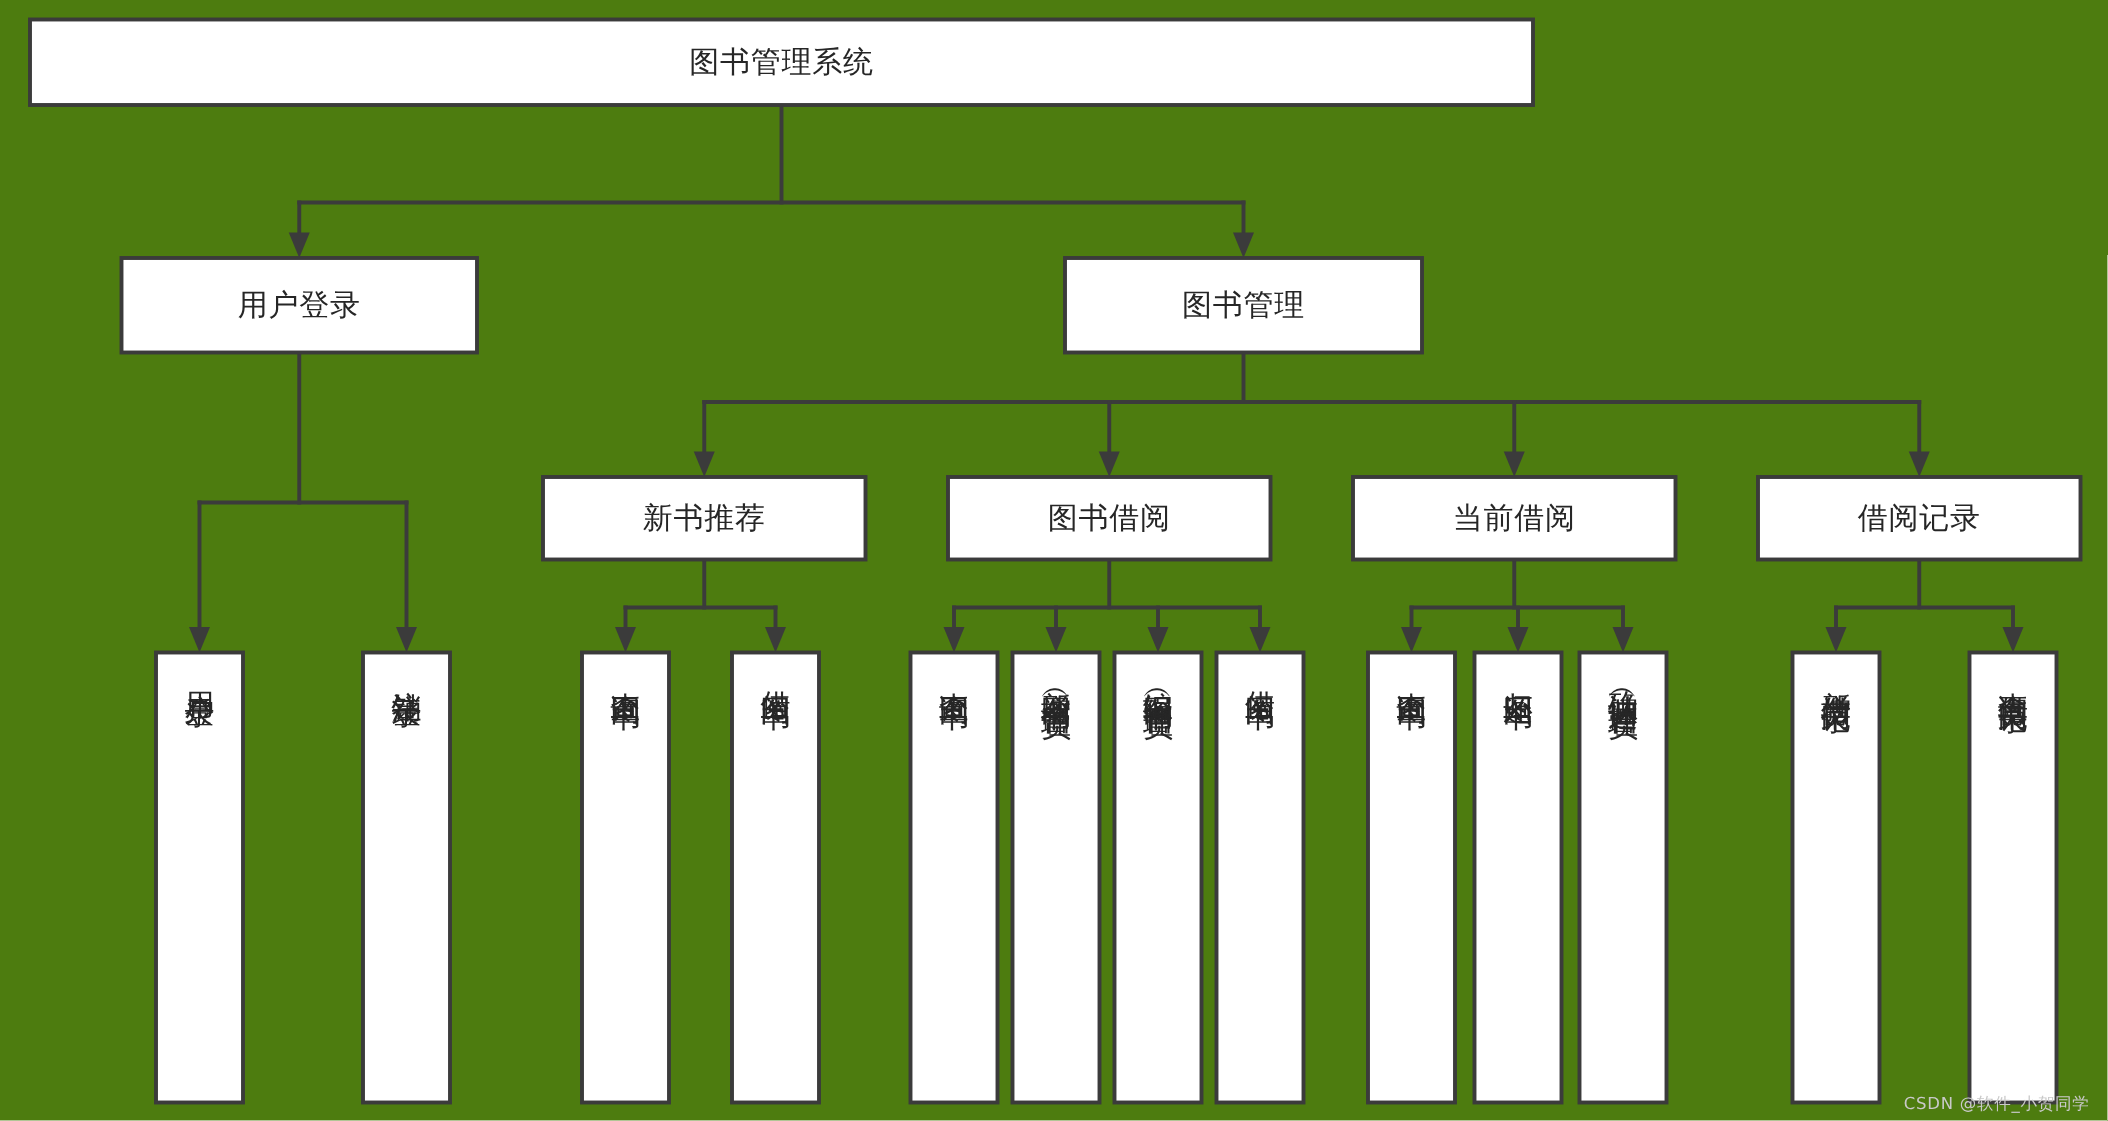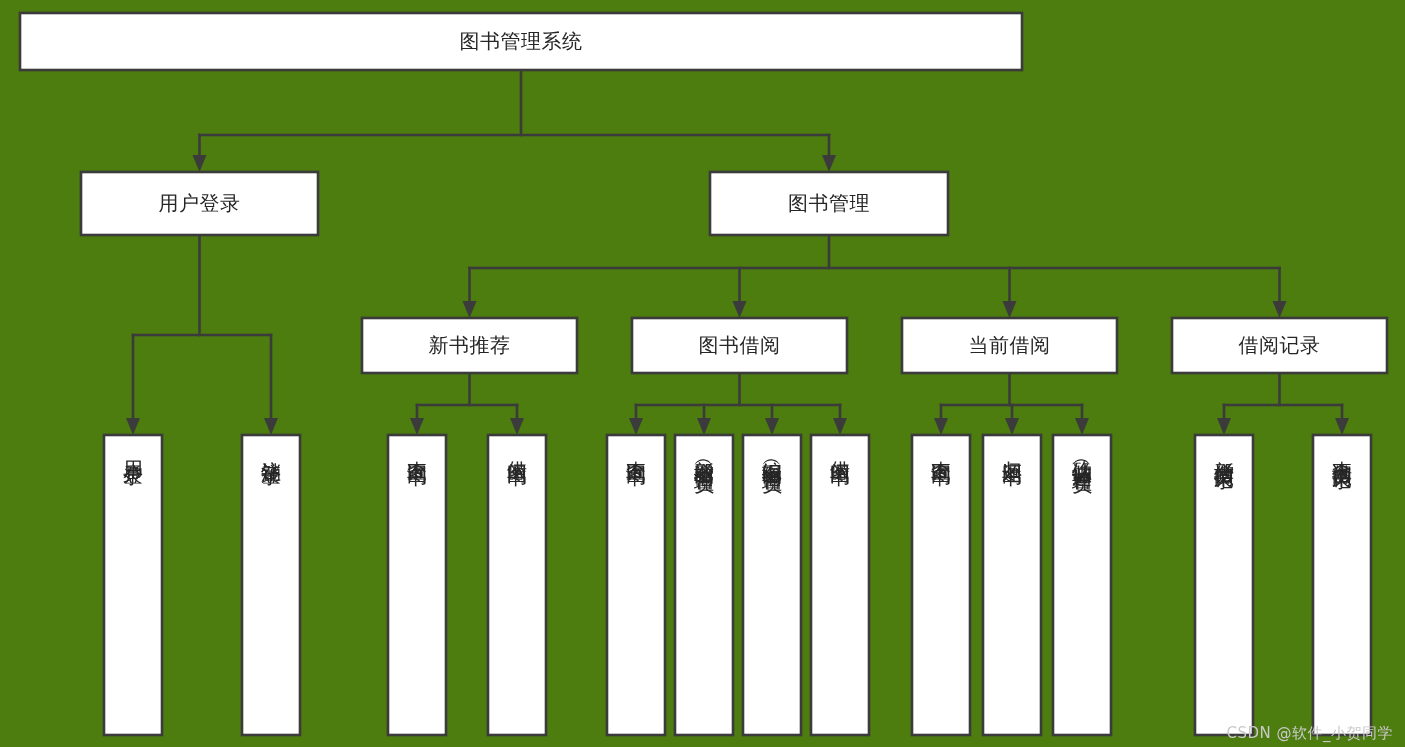--- a/index.html
+++ b/index.html
@@ -69,21 +69,21 @@
     color: #262626;
     letter-spacing: 2px;
     white-space: nowrap;
     text-align: center;
   }
   .watermark {
     position: absolute;
     right: 12px;
     bottom: 4px;
     font-family: "DejaVu Sans", "Liberation Sans", sans-serif;
-    font-size: 15px;
+    font-size: 11px;
     color: #c9c9c9;
     letter-spacing: 0.5px;
     user-select: none;
     white-space: nowrap;
   }
 </style>
 </head>
 <body>
 
 <div id="canvas">

